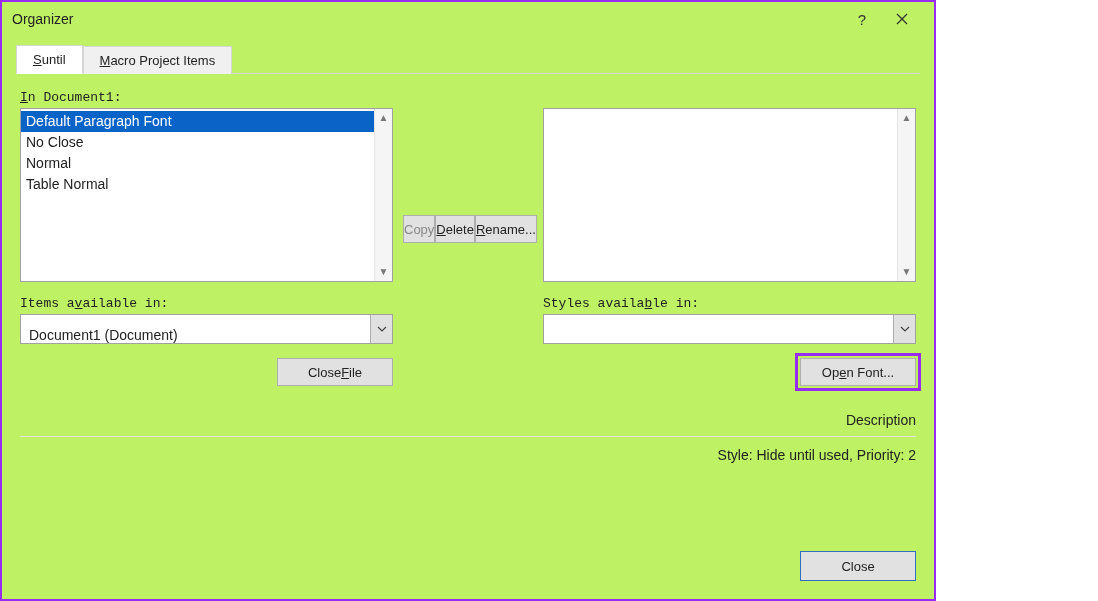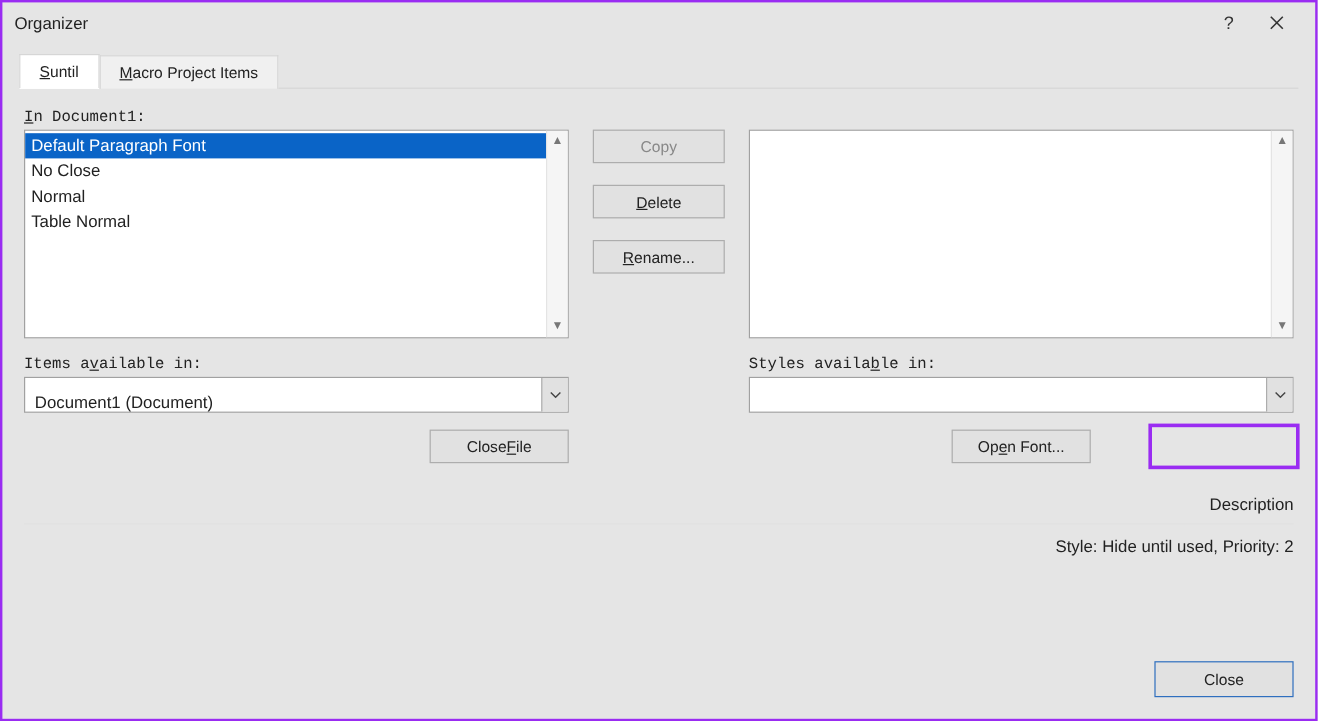--- a/index.html
+++ b/index.html
@@ -1,23 +1,23 @@
 <!DOCTYPE html>
 <html><head>
 <meta charset="utf-8">
 <style>
   * { box-sizing: border-box; }
   html, body { margin: 0; padding: 0; font-family: "Segoe UI", Tahoma, sans-serif; font-size: 13px; color: #222; }
   body { background: #fff; }
   .outer-frame {
-    width: 1098px;
+    width: 936px;
     height: 601px;
     border: 2px solid #9a2cf2;
     position: relative;
-    background: #e5e5e5;
+    background: #bef264;
   }
   .titlebar {
     height: 34px;
     display: flex;
     align-items: center;
     padding: 0 12px 0 10px;
     font-size: 14px;
   }
   .titlebar .title { flex: 1; }
   .titlebar .help-icon, .titlebar .close-x {
@@ -93,21 +93,21 @@
     align-items: center;
     padding: 4px 0;
   }
   .scroll-arrow {
     font-size: 10px;
     color: #777;
     line-height: 1;
   }
   .mid-buttons {
     display: flex;
-    flex-direction: column;
+    flex-direction: row;
     align-items: center;
     padding-top: 4px;
   }
   .btn {
     width: 110px;
     height: 28px;
     border: 1px solid #adadad;
     background: #e1e1e1;
     font-size: 13px;
     font-family: inherit;
@@ -265,21 +265,21 @@
             <span>Styles availa</span><span class="underline-first">b</span><span>le in:</span>
           </div>
           <div class="select">
             <div class="select-text"></div>
             <div class="select-btn">
               <svg width="10" height="6" viewBox="0 0 10 6">
                   <polyline points="1,1 5,5 9,1" fill="none" stroke="#444" stroke-width="1.2"></polyline>
                 </svg>
             </div>
           </div>
-          <div class="file-btn-row" style="position:relative;justify-content:center;">
+          <div class="file-btn-row" style="position:relative;">
             <div class="file-btn">
               <span>Op</span>
                 <span class="underline-first">e</span>
                 <span>n Font...</span>
             </div>
             <div class="highlight-ring" style="right:-5px; top:-5px; width:126px; height:38px;"></div>
           </div>
         </div>
       </div>
 

